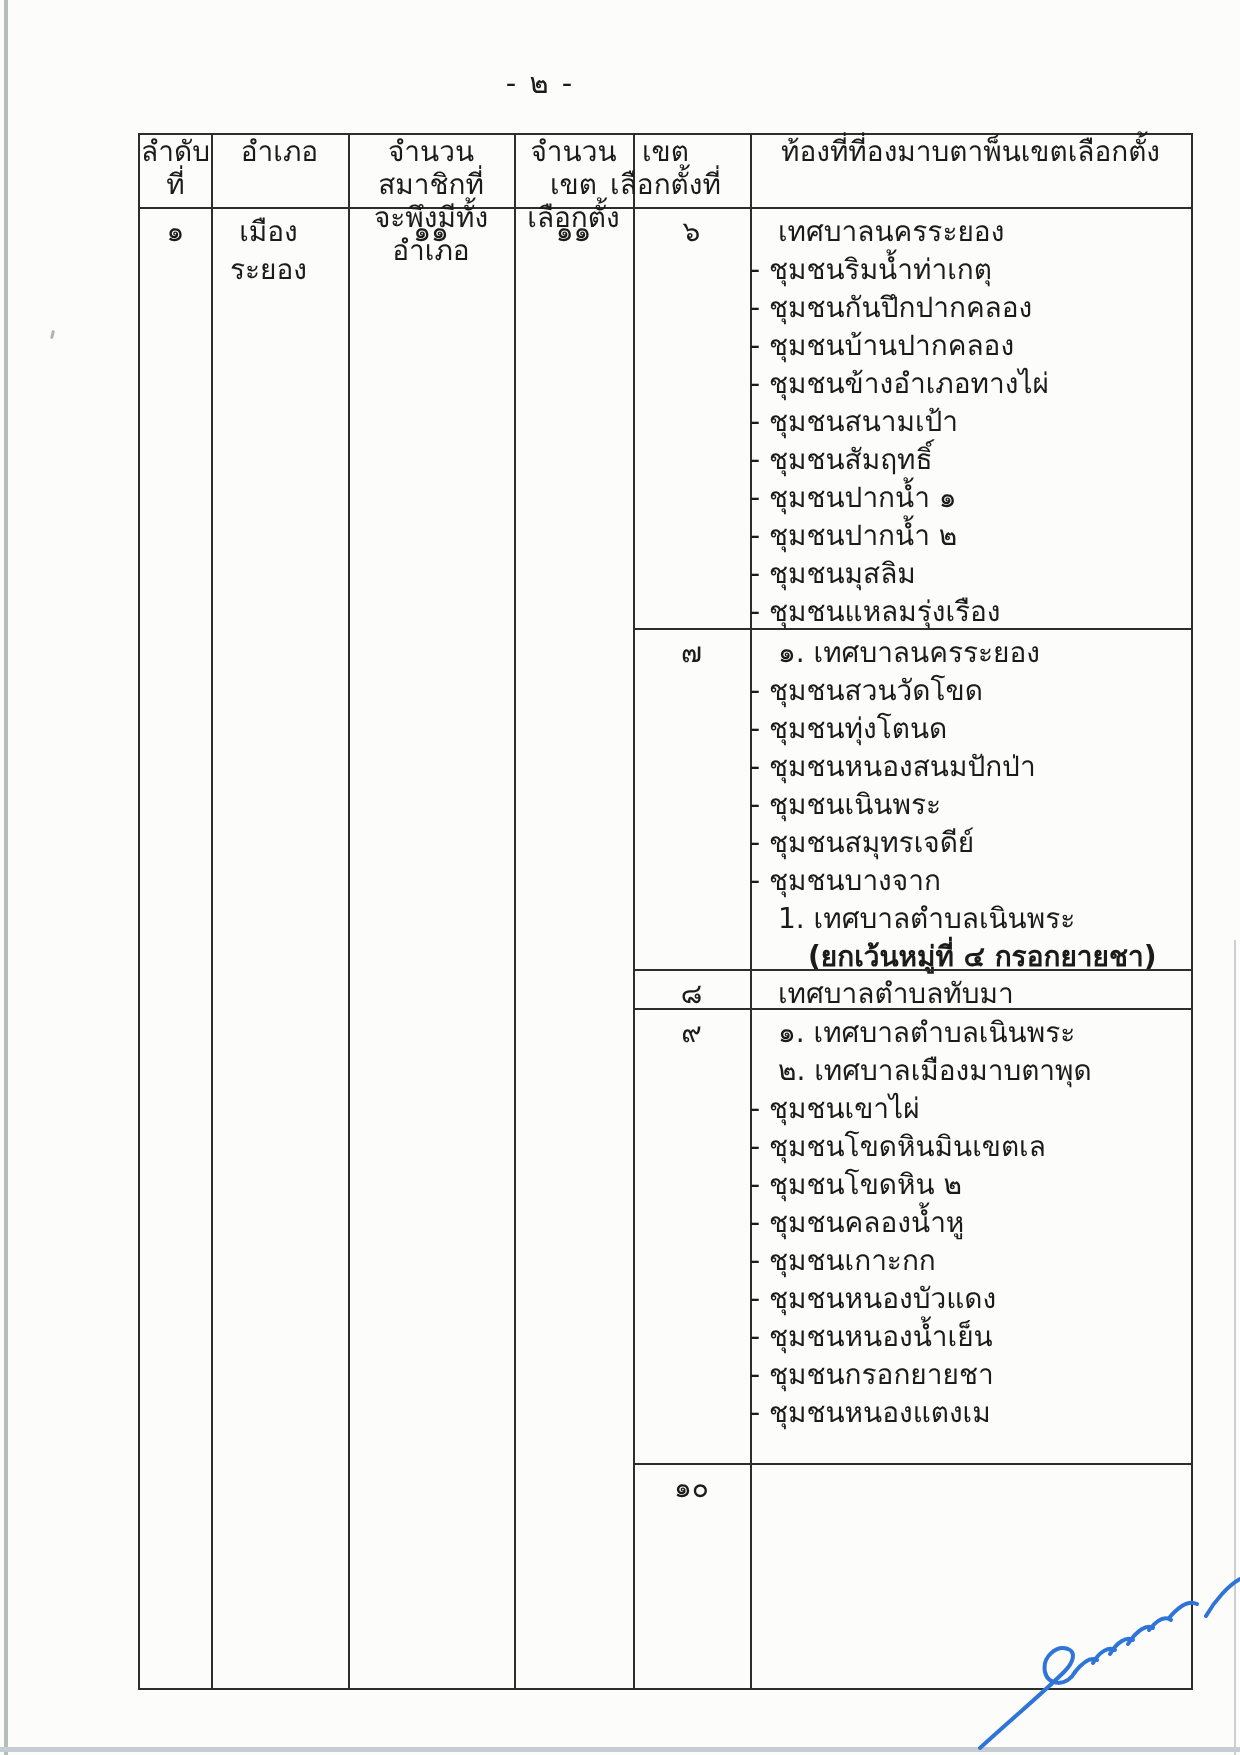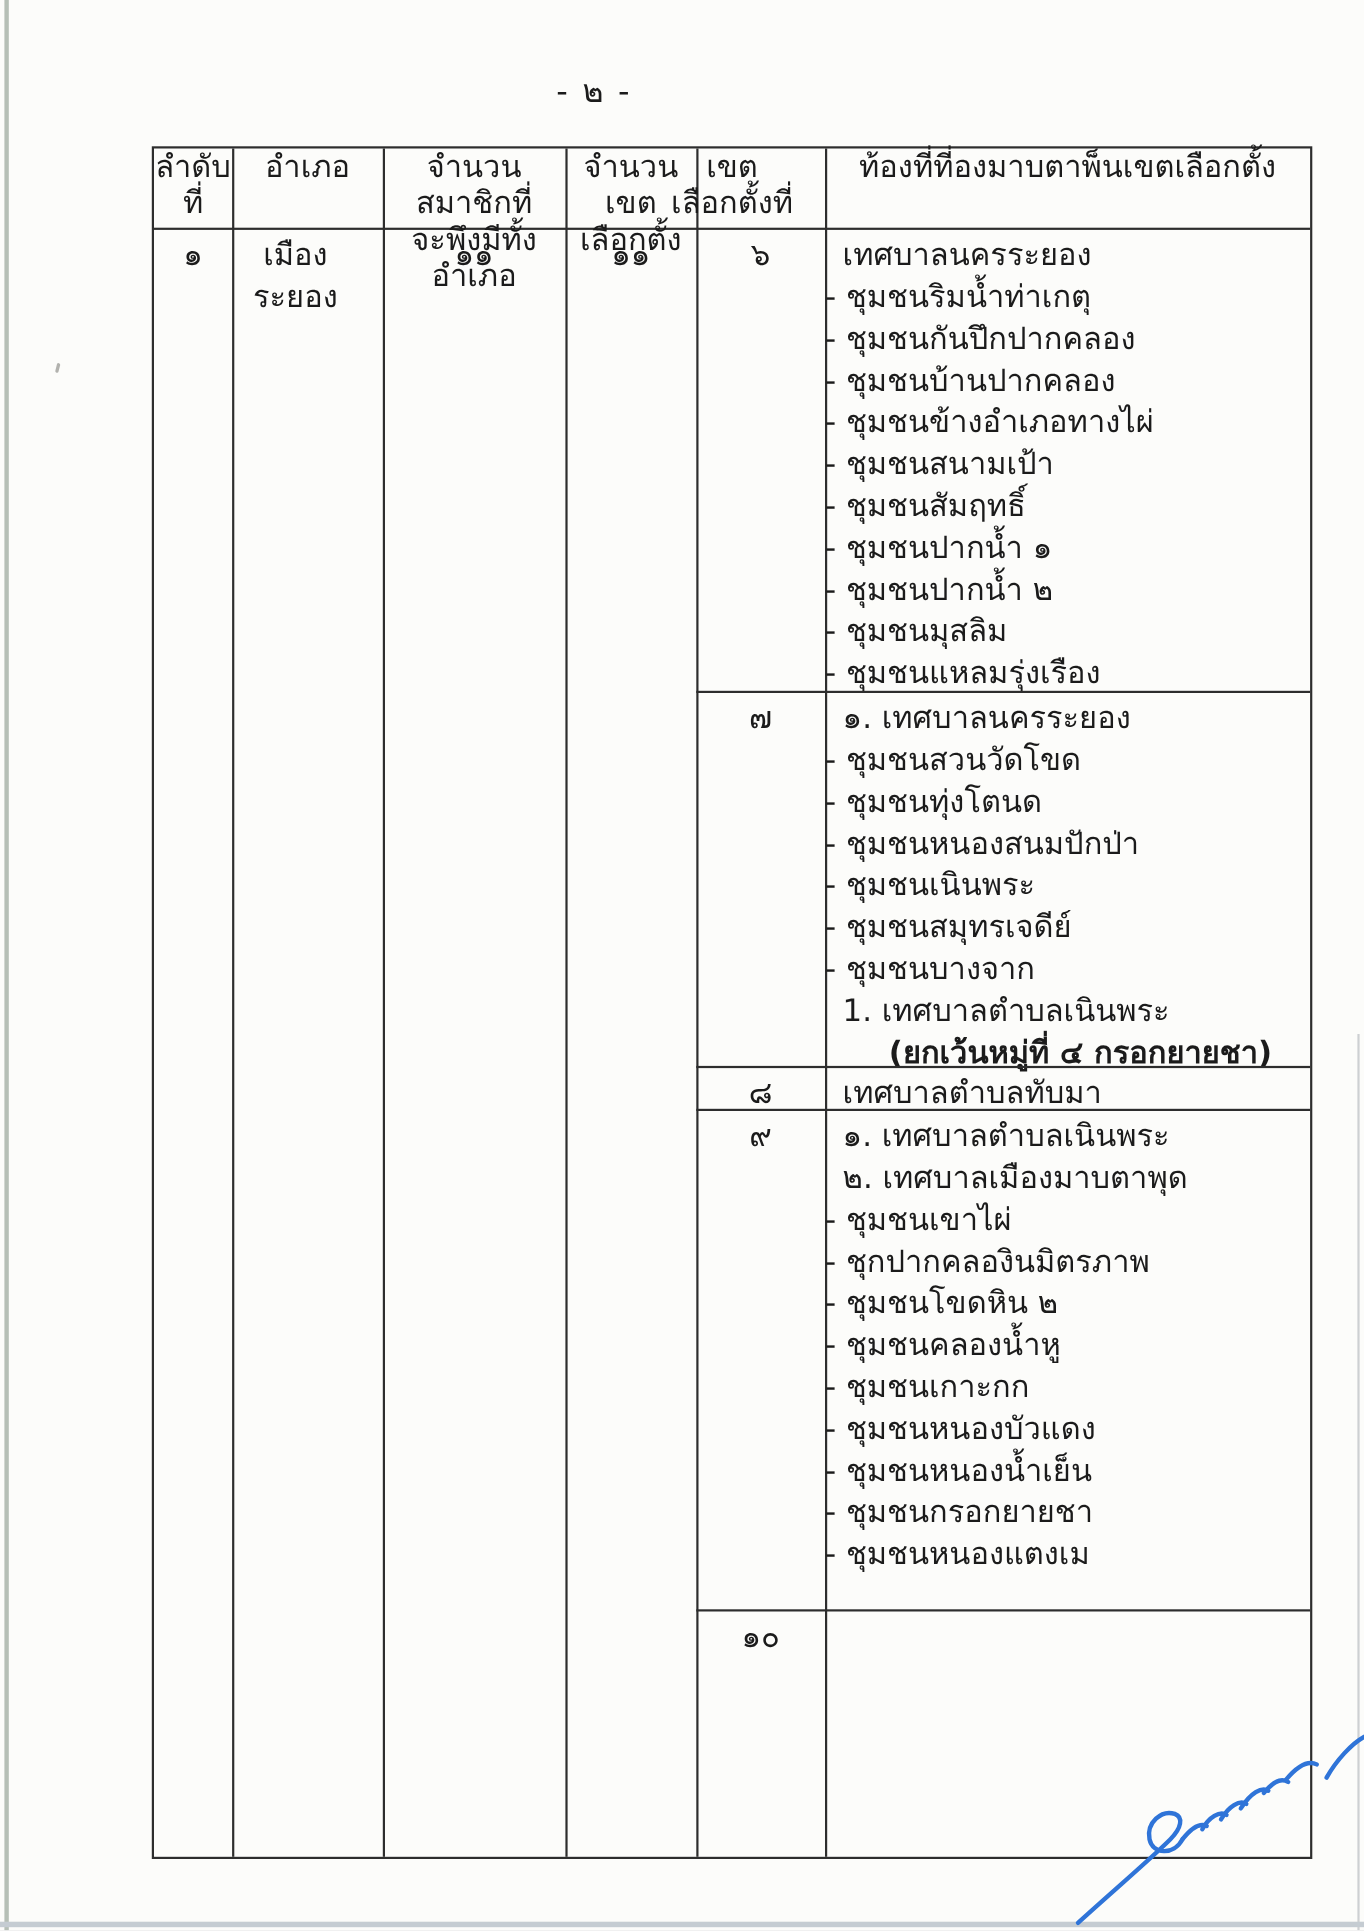--- a/index.html
+++ b/index.html
@@ -55,21 +55,21 @@
   
   .subzone{position:absolute;left:493px;top:74px;width:558px;}
   .subrow{position:relative;width:100%;box-sizing:border-box;}
   .subrow.bt{border-top:2px solid #2d2d2d;}
   .c5{
     position:absolute;left:0;top:0;width:117px;
     padding-top:4px;text-align:center;line-height:38px;
   }
   .c6{position:absolute;left:117px;top:0;right:0;padding-top:4px;}
   .line{line-height:38px;white-space:nowrap;}
-  .line.main{padding-left:16px;}
+  .line.main{padding-left:28px;}
   .line.dash{padding-left:0;}
   .line.paren{padding-left:58px;font-weight:bold;}
 
   
   .signature{position:absolute;left:958px;top:1572px;width:285px;height:183px;z-index:5;}
 </style>
 </head>
 <body>
 
 <div class="page">
@@ -154,21 +154,21 @@
           <div class="c6">
             <div class="line main">เทศบาลตำบลทับมา</div>
           </div>
         </div>
         <div class="subrow bt" style="height: 455px;">
           <div class="c5">๙</div>
           <div class="c6">
             <div class="line main">๑. เทศบาลตำบลเนินพระ</div>
             <div class="line main">๒. เทศบาลเมืองมาบตาพุด</div>
             <div class="line dash">- ชุมชนเขาไผ่</div>
-            <div class="line dash">- ชุกปากคลองินมิตรภาพ</div>
+            <div class="line dash">- ชุมชนโขดหินมินเขตเล</div>
             <div class="line dash">- ชุมชนโขดหิน ๒</div>
             <div class="line dash">- ชุมชนคลองน้ำหู</div>
             <div class="line dash">- ชุมชนเกาะกก</div>
             <div class="line dash">- ชุมชนหนองบัวแดง</div>
             <div class="line dash">- ชุมชนหนองน้ำเย็น</div>
             <div class="line dash">- ชุมชนกรอกยายชา</div>
             <div class="line dash">- ชุมชนหนองแตงเม</div>
           </div>
         </div>
         <div class="subrow bt" style="height: 229px;">

